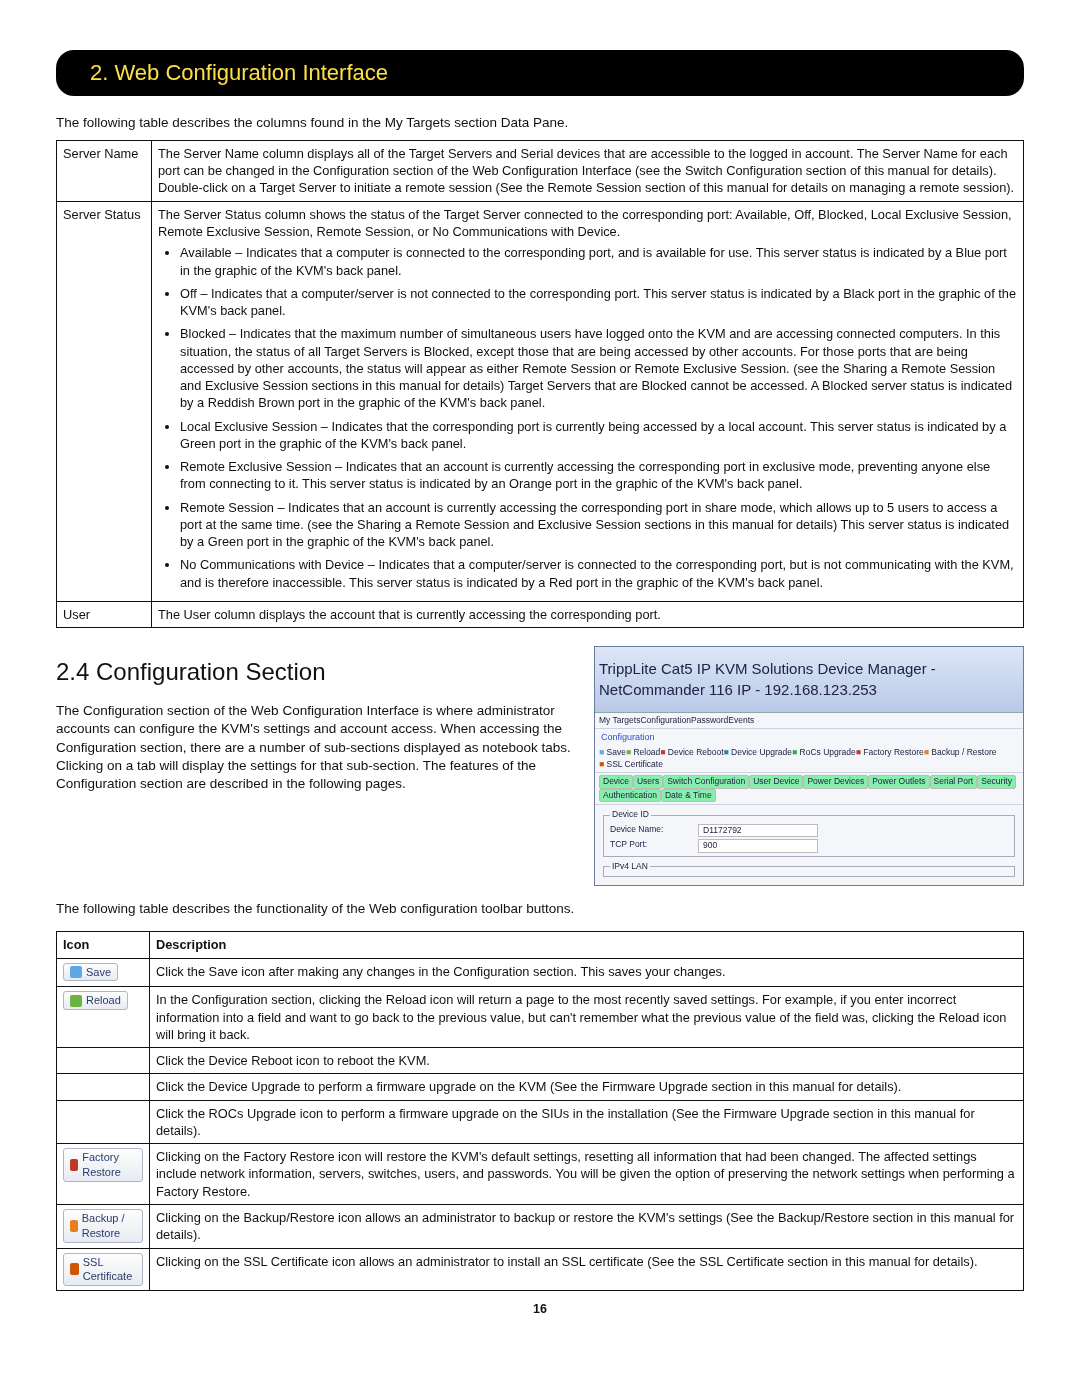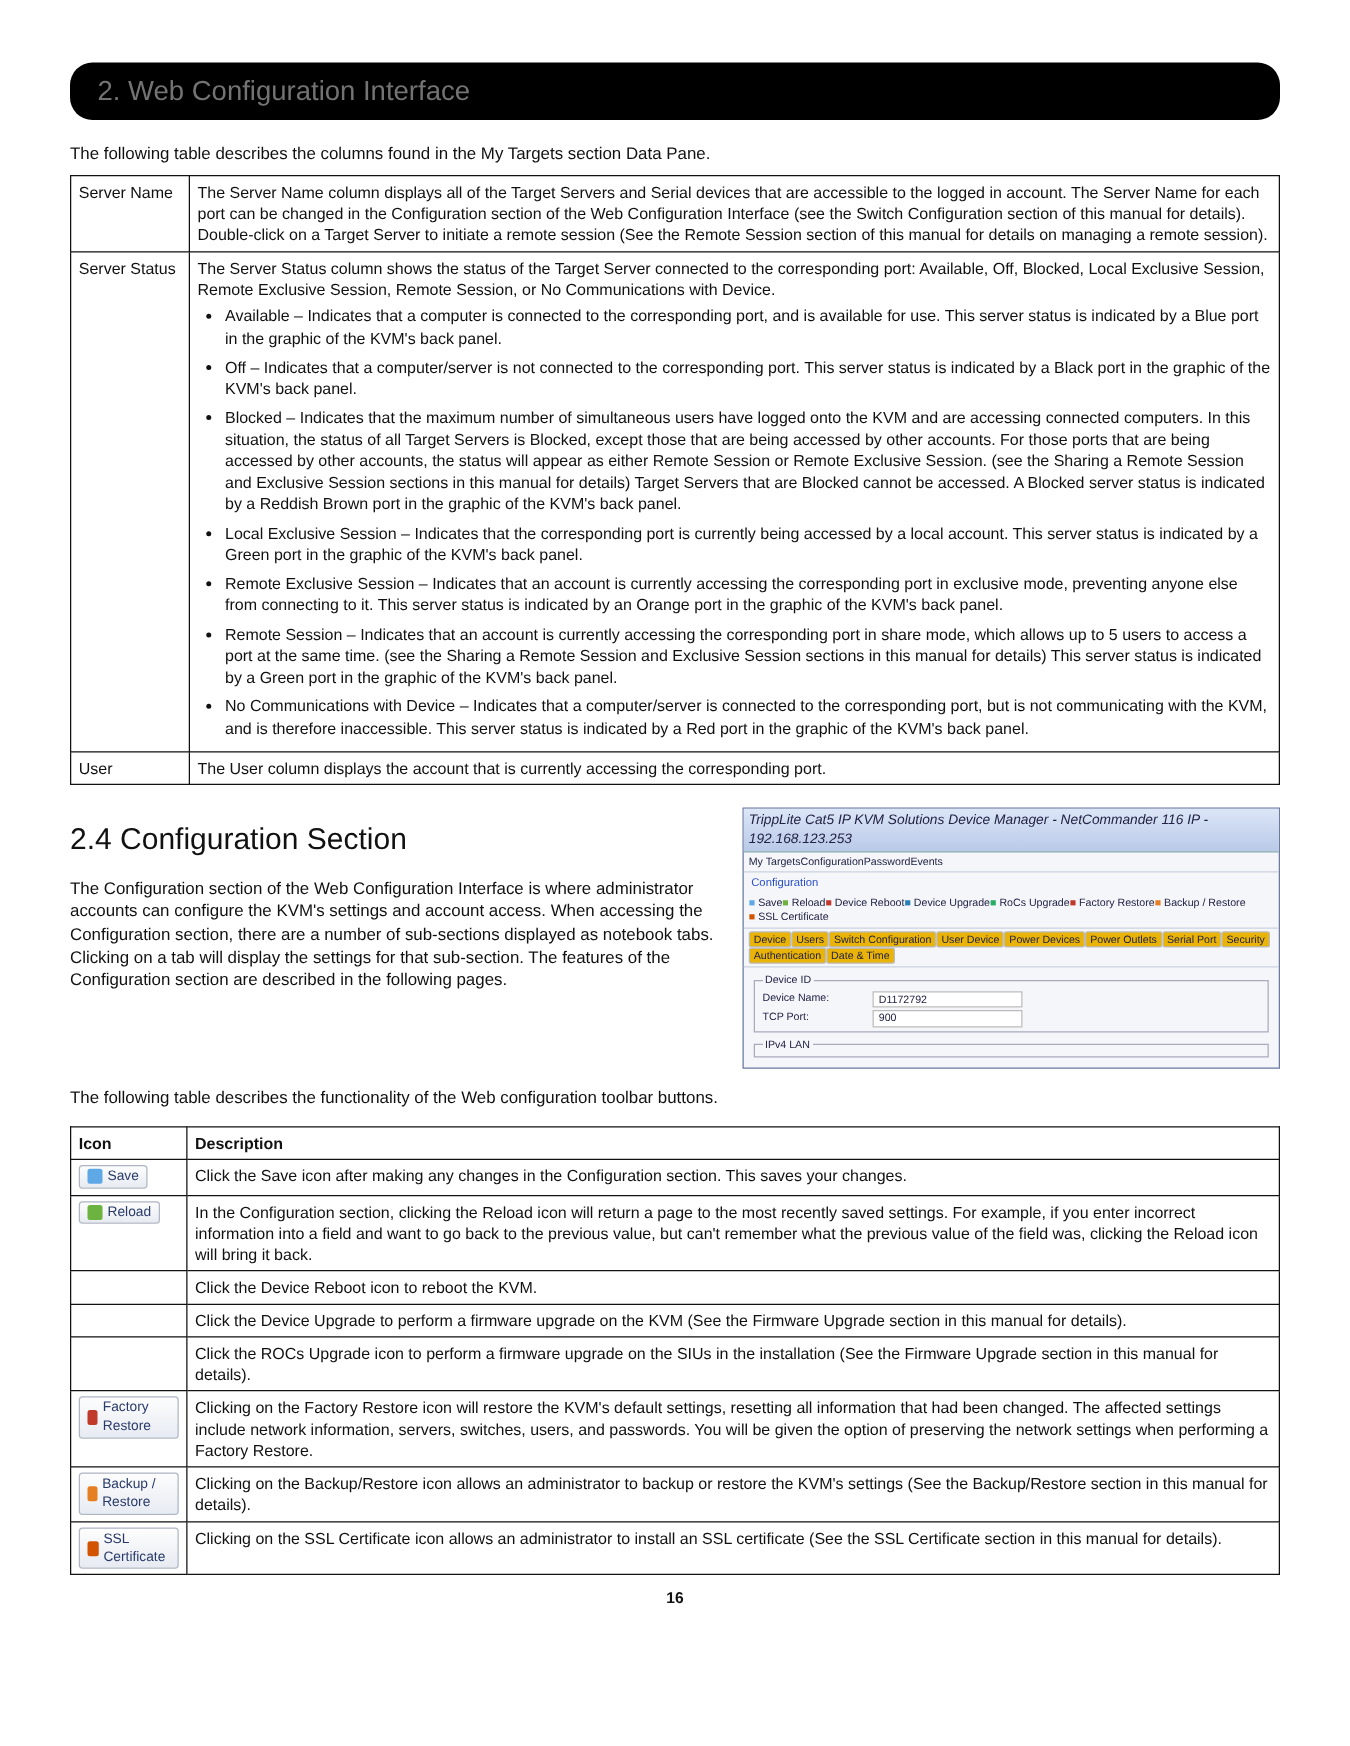--- a/index.html
+++ b/index.html
@@ -8,23 +8,23 @@
     padding: 50px 56px 40px;
     font-family: Arial, Helvetica, sans-serif;
     font-size: 13.5px;
     line-height: 1.35;
     color: #111;
     background: #fff;
     width: 1080px;
   }
   .black-bar {
     background: #000;
-    color: #737373;
+    color: #fde047;
     border-radius: 18px;
-    padding: 8px 22px;
+    padding: 8px 34px;
     font-size: 22px;
     margin-bottom: 18px;
   }
   .intro { margin: 0 0 8px 0; }
 
   table.tb {
     width: 100%;
     border-collapse: collapse;
     margin-bottom: 18px;
     font-size: 12.8px;
@@ -45,32 +45,31 @@
   .twocol .body { flex: 1 1 50%; }
   .twocol .thumb {
     flex: 0 0 430px;
     border: 1px solid #6b7aa0;
     background: #f4f6fa;
     font-size: 9px;
     color: #224;
   }
   .thumb .titlebar {
     background: linear-gradient(#dce6f7,#b9c9e8);
-    padding: 2px 4px;
+    padding: 12px 4px;
     border-bottom: 1px solid #8aa;
-    font-size: 11px;
-    font-style: italic;
+    font-size: 15px;
   }
   .thumb .tabs1, .thumb .tabs2, .thumb .toolbar {
     display: flex; gap: 0; flex-wrap: wrap;
     padding: 2px 4px; border-bottom: 1px solid #ccd3e0;
     font-size: 8.5px;
   }
   .thumb .conf { padding: 2px 6px; color: #2a4ecb; font-size: 9px; }
-  .thumb .tabs2 span { border: 1px solid #bbb; background:#eab308; padding: 0 3px; border-radius: 2px; }
+  .thumb .tabs2 span { border: 1px solid #bbb; background:#86efac; padding: 0 3px; border-radius: 2px; }
   .thumb .toolbar span::before {
     content:"■ "; color:#888;
   }
   .thumb .toolbar .save::before{color:#5fa8e6;}
   .thumb .toolbar .reload::before{color:#6db33f;}
   .thumb .toolbar .reboot::before{color:#c0392b;}
   .thumb .toolbar .upg::before{color:#2980b9;}
   .thumb .toolbar .rocs::before{color:#27ae60;}
   .thumb .toolbar .fr::before{color:#c0392b;}
   .thumb .toolbar .br::before{color:#e67e22;}

